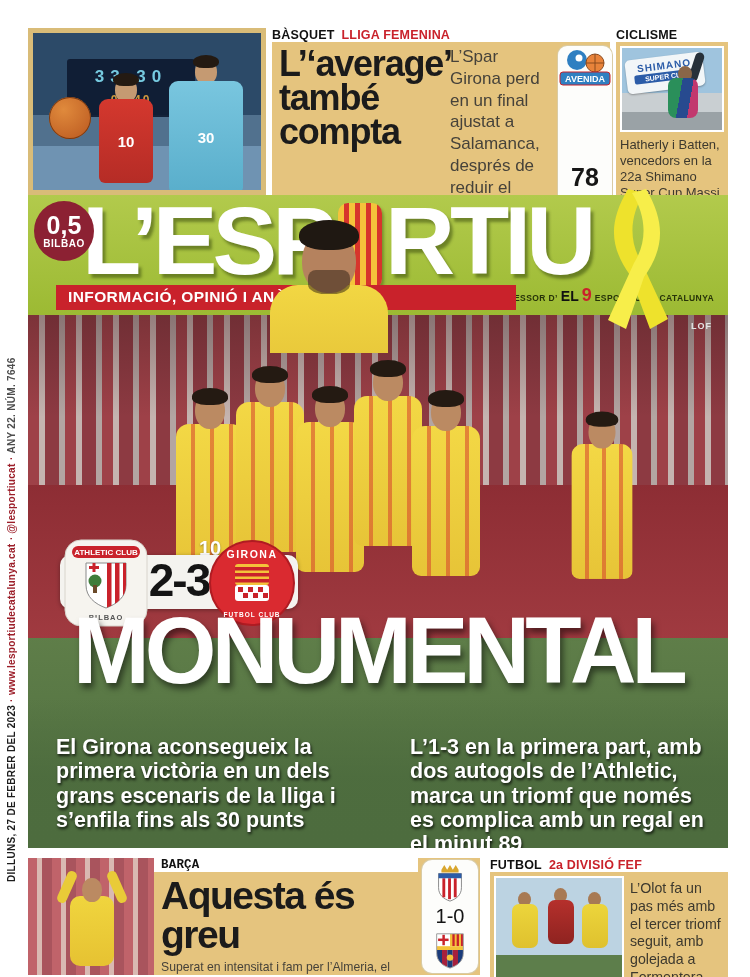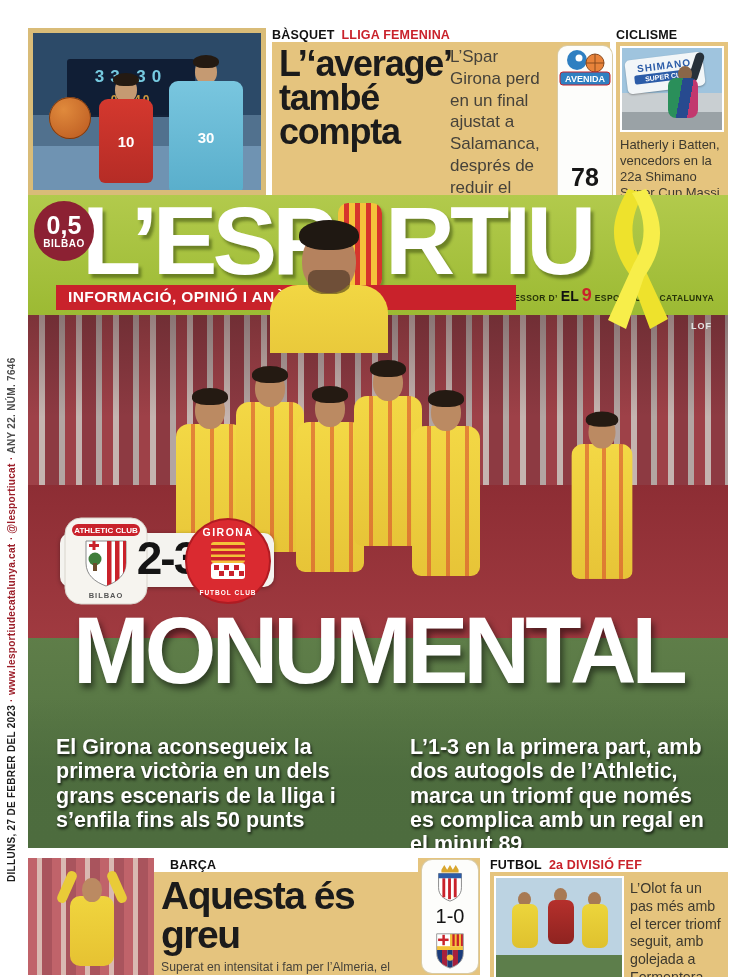--- a/index.html
+++ b/index.html
@@ -121,21 +121,21 @@
   .p-head:before{content:"";position:absolute;left:-3px;top:-5px;width:36px;height:17px;
                  background:#241a12;border-radius:50% 50% 40% 40%;}
   .p-torso{width:68px;height:150px;margin-top:-5px;border-radius:13px 13px 9px 9px;
            background:
              repeating-linear-gradient(90deg,rgba(214,64,44,0) 0 15px,rgba(214,64,44,.55) 15px 19px),
              linear-gradient(#f3d845,#e7c437);
            display:flex;align-items:flex-end;justify-content:center;}
   .p-num{color:#fff;font-weight:bold;font-size:20px;text-shadow:0 1px 2px rgba(0,0,0,.4);margin-bottom:14px;}
   .grass-fade{position:absolute;left:0;right:0;bottom:0;height:150px;
               background:linear-gradient(rgba(77,108,62,0),rgba(77,108,62,.9) 55%,#4d6c3e);}
-  .match-strip{position:absolute;left:32px;top:218px;width:214px;height:54px;background:#f4f3ef;
+  .match-strip{position:absolute;left:32px;top:240px;width:238px;height:54px;background:#f4f3ef;
                border-radius:10px;box-shadow:0 1px 4px rgba(0,0,0,.35);}
   .match-score{position:absolute;left:0;right:0;top:2px;text-align:center;
                font-size:46px;font-weight:bold;color:#141414;letter-spacing:-2px;line-height:1;}
   .crest-home{position:absolute;left:4px;top:-16px;}
   .crest-away{position:absolute;right:2px;top:-16px;}
   .monumental{position:absolute;left:0;right:0;top:288px;text-align:center;
               font-size:95px;font-weight:bold;color:#fff;letter-spacing:-5px;line-height:1;
               transform:scaleX(.97);text-shadow:3px 5px 7px rgba(0,0,0,.5);}
   .subs{position:absolute;left:28px;right:8px;top:420px;display:flex;gap:26px;}
   .subs p{margin:0;font-size:21.5px;font-weight:bold;color:#fff;line-height:1.13;
@@ -148,21 +148,21 @@
   .barca-sec{width:452px;display:flex;position:relative;background:#e5c47e;}
   .barca-photo{width:126px;margin:0;position:relative;overflow:hidden;
                background:repeating-linear-gradient(90deg,#c0636a 0 9px,#d9b9b2 9px 14px,#a9545d 14px 24px);}
   .bp-torso{position:absolute;left:42px;top:38px;width:44px;height:70px;border-radius:10px;
             background:linear-gradient(#f0d53e,#e6c232);}
   .bp-head{position:absolute;left:54px;top:20px;width:20px;height:24px;background:#bb8a62;border-radius:48%;}
   .bp-arm{position:absolute;width:10px;height:34px;border-radius:5px;background:#e9cb38;}
   .bp-arm.a1{left:34px;top:12px;transform:rotate(24deg);}
   .bp-arm.a2{left:84px;top:12px;transform:rotate(-24deg);}
   .barca-right{flex:1;display:flex;flex-direction:column;padding-right:62px;}
-  .barca-right .kicker-row{padding-left:16px;}
+  .barca-right .kicker-row{padding-left:7px;font-family:Liberation Mono, monospace;}
   .barca-tan{flex:1;padding:2px 2px 4px 7px;}
   .barca-headline{font-size:39px;font-weight:bold;color:#1b1b1b;letter-spacing:-1.5px;line-height:1;margin:2px 0 6px;}
   .barca-body{font-size:12.2px;line-height:1.3;color:#46423a;font-weight:500;}
   .barca-pill{position:absolute;right:2px;top:2px;bottom:2px;width:56px;background:#fdfdfb;
               border-radius:10px;display:flex;flex-direction:column;align-items:center;
               justify-content:space-between;padding:3px 0;box-shadow:0 0 0 1px #d9cba4;}
   .barca-score{font-size:20px;font-weight:normal;color:#141414;}
 
   .olot-sec{flex:1;display:flex;flex-direction:column;}
   .olot-tan{flex:1;display:flex;gap:6px;padding:4px;}
@@ -371,21 +371,21 @@
               <rect x="45" y="54" width="5" height="5" fill="#c9222b"></rect>
               <rect x="55" y="54" width="5" height="5" fill="#c9222b"></rect>
             <text x="44" y="78" font-size="6.5" font-weight="bold" fill="#fff" text-anchor="middle" letter-spacing="1" data-interactable="false">FUTBOL CLUB</text>
           </svg>
         </div>
       </div>
 
       <div class="monumental" data-interactable="false">MONUMENTAL</div>
 
       <div class="subs" data-interactable="false">
-        <p class="sub-left" data-interactable="false">El Girona aconsegueix la primera victòria en un dels grans escenaris de la lliga i s’enfila fins als 50 punts</p>
+        <p class="sub-left" data-interactable="false">El Girona aconsegueix la primera victòria en un dels grans escenaris de la lliga i s’enfila fins als 30 punts</p>
         <p class="sub-right" data-interactable="false">L’1-3 en la primera part, amb dos autogols de l’Athletic, marca un triomf que només es complica amb un regal en el minut 89</p>
       </div>
     </div>
 
     <div class="bottom-row" data-interactable="false">
 
       <div class="barca-sec" data-interactable="false">
         <div class="barca-photo" data-interactable="false">
           <div class="bp-arm a1"></div>
             <div class="bp-arm a2"></div>

